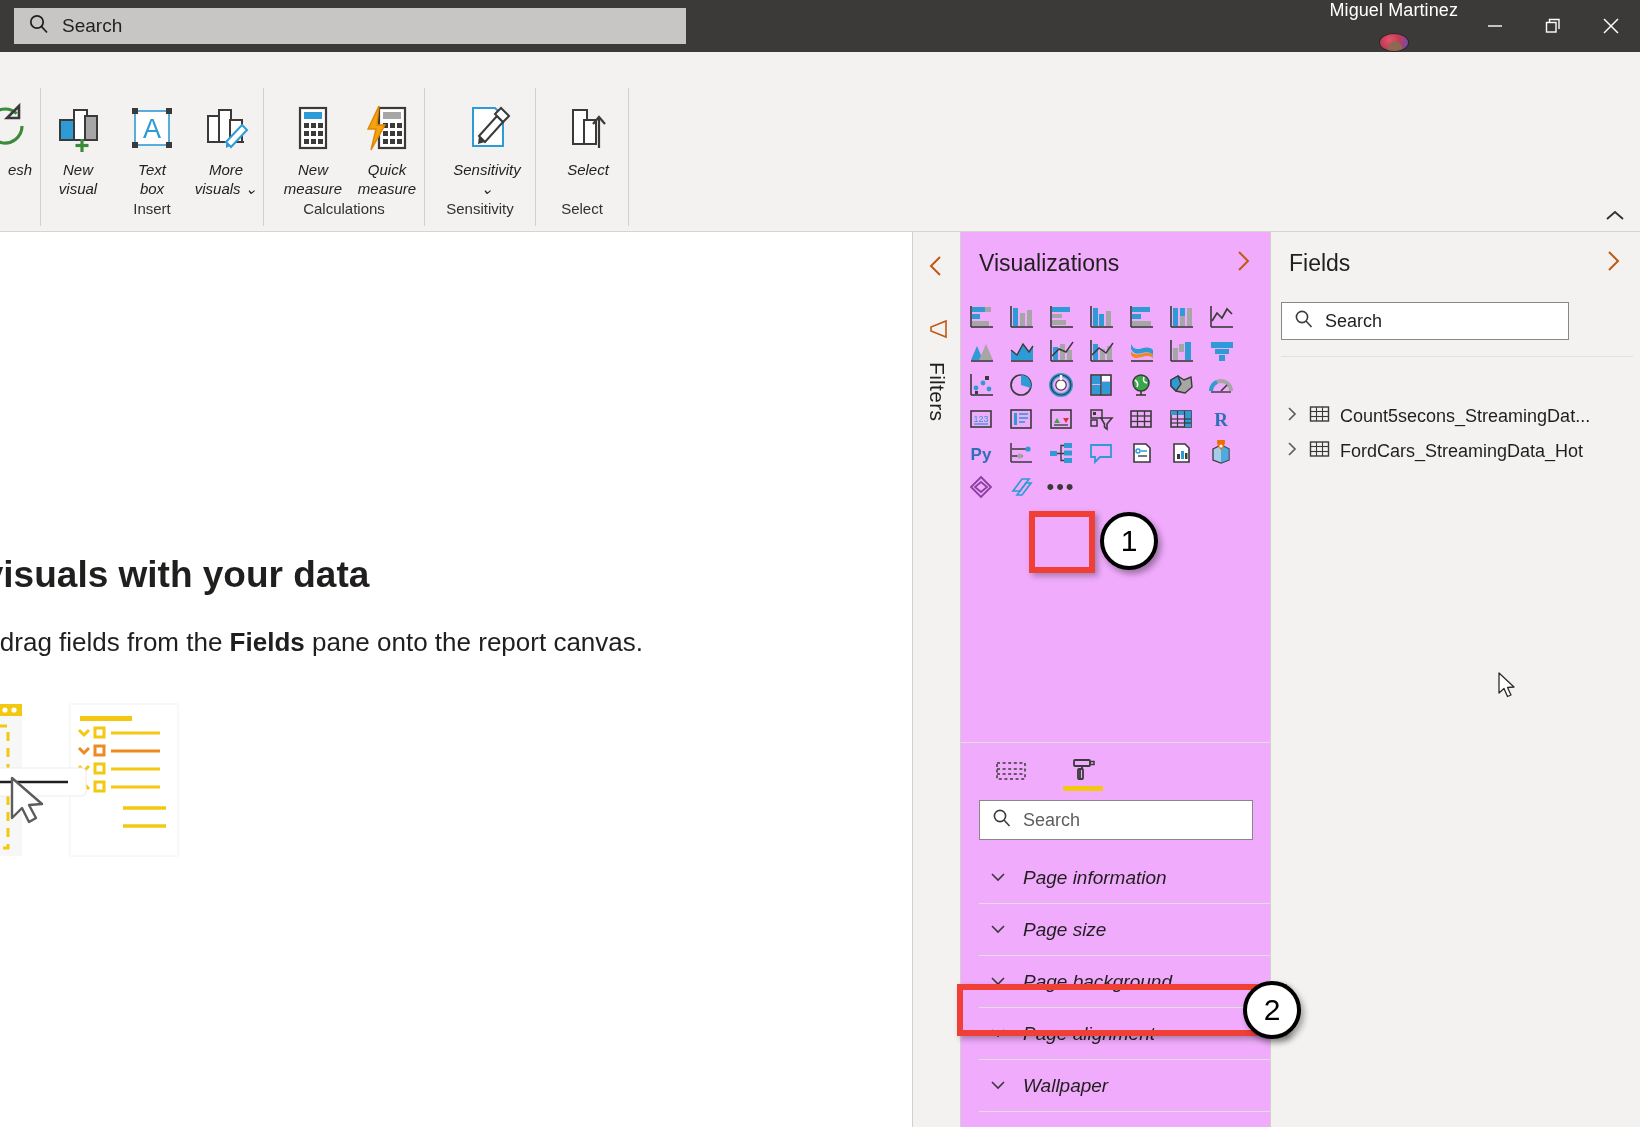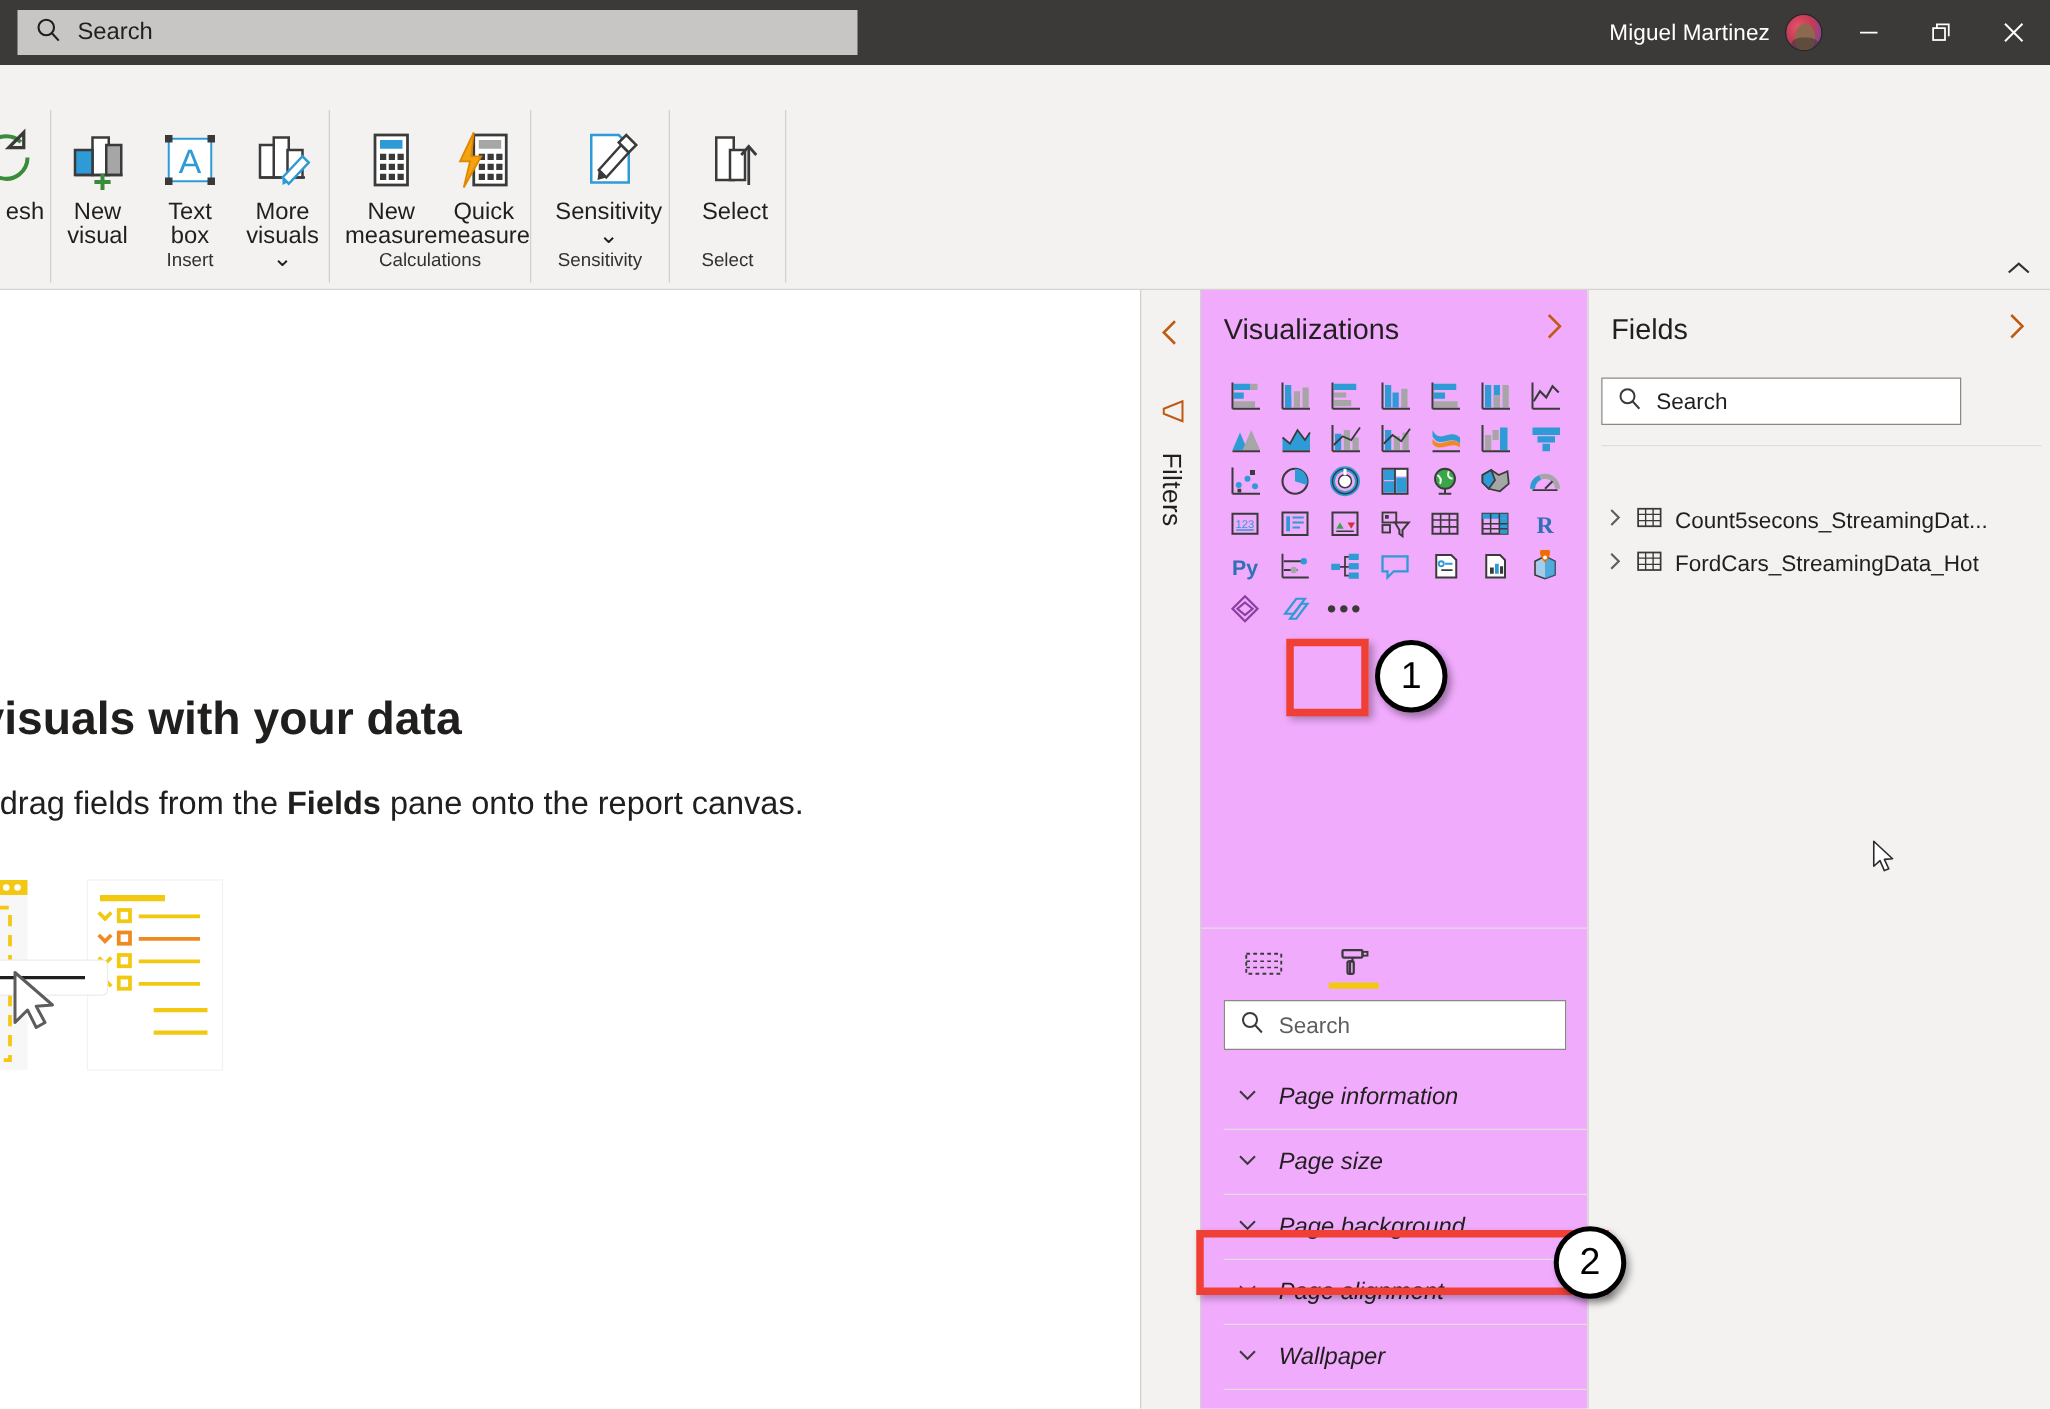--- a/index.html
+++ b/index.html
@@ -31,21 +31,21 @@
     display: flex; align-items: center;
     padding-left: 14px;
   }
   .search-wrap .mag { margin-right: 12px; flex: 0 0 auto; }
   .search-wrap .ph {
     font-size: 19px; color: #201f1e;
     font-family: "Liberation Sans", sans-serif;
   }
   .user-block {
     position: absolute; right: 182px; top: 0; height: 52px;
-    display: flex; align-items: center; gap: 12px;
+    display: flex; align-items: center; gap: 12px; flex-direction: column;
   }
   .user-name { color: #ffffff; font-size: 18px; letter-spacing: .1px; }
   .avatar {
     width: 30px; height: 30px; border-radius: 50%;
     background: radial-gradient(circle at 35% 35%, #e8536a 0%, #c23b55 45%, #5b4fc4 100%);
     position: relative; overflow: hidden;
     border: 1px solid #2a2928;
   }
   .avatar::after {
     content: ""; position: absolute; left: 7px; top: 7px;
@@ -78,22 +78,22 @@
     text-align: center; font-size: 15px; color: #323130;
     margin-top: 2px;
   }
   .rb-sep { width: 1px; background: #d2d0ce; height: 138px; align-self: flex-start; margin-top: 0; }
   .rb-item {
     width: 74px; display: flex; flex-direction: column;
     align-items: center; padding: 4px 2px 0 2px; cursor: default;
   }
   .rb-ico { height: 60px; display: flex; align-items: center; justify-content: center; }
   .rb-txt {
-    font-size: 19px; color: #201f1e; line-height: 19px;
-    text-align: center; margin-top: 2px; white-space: pre-line;
+    font-size: 15px; color: #201f1e; line-height: 19px;
+    text-align: center; margin-top: 2px; white-space: pre-line; font-style: italic;
   }
   .rb-clipped { width: 40px; overflow: hidden; }
   .ribbon-collapse {
     position: absolute; right: 14px; bottom: 4px;
     color: #323130; cursor: pointer;
   }
 
   
   .canvas {
     position: absolute; left: 0; top: 232px;
@@ -138,21 +138,21 @@
   }
   .pane-head {
     position: absolute; left: 0; top: 0;
     width: 100%; height: 62px;
     display: flex; align-items: center; padding: 0 18px;
   }
   .pane-title { font-size: 23px; color: #201f1e; }
   .pane-expand { margin-left: auto; color: #c05a12; cursor: pointer; }
 
   .viz-grid {
-    position: absolute; left: 15px; top: 68px;
+    position: absolute; left: 0; top: 68px;
     width: 290px;
     display: grid;
     grid-template-columns: repeat(7, 40px);
     grid-auto-rows: 34px;
     column-gap: 0px; row-gap: 0px;
   }
   .viz-cell {
     width: 40px; height: 34px;
     display: flex; align-items: center; justify-content: center;
     cursor: pointer;

